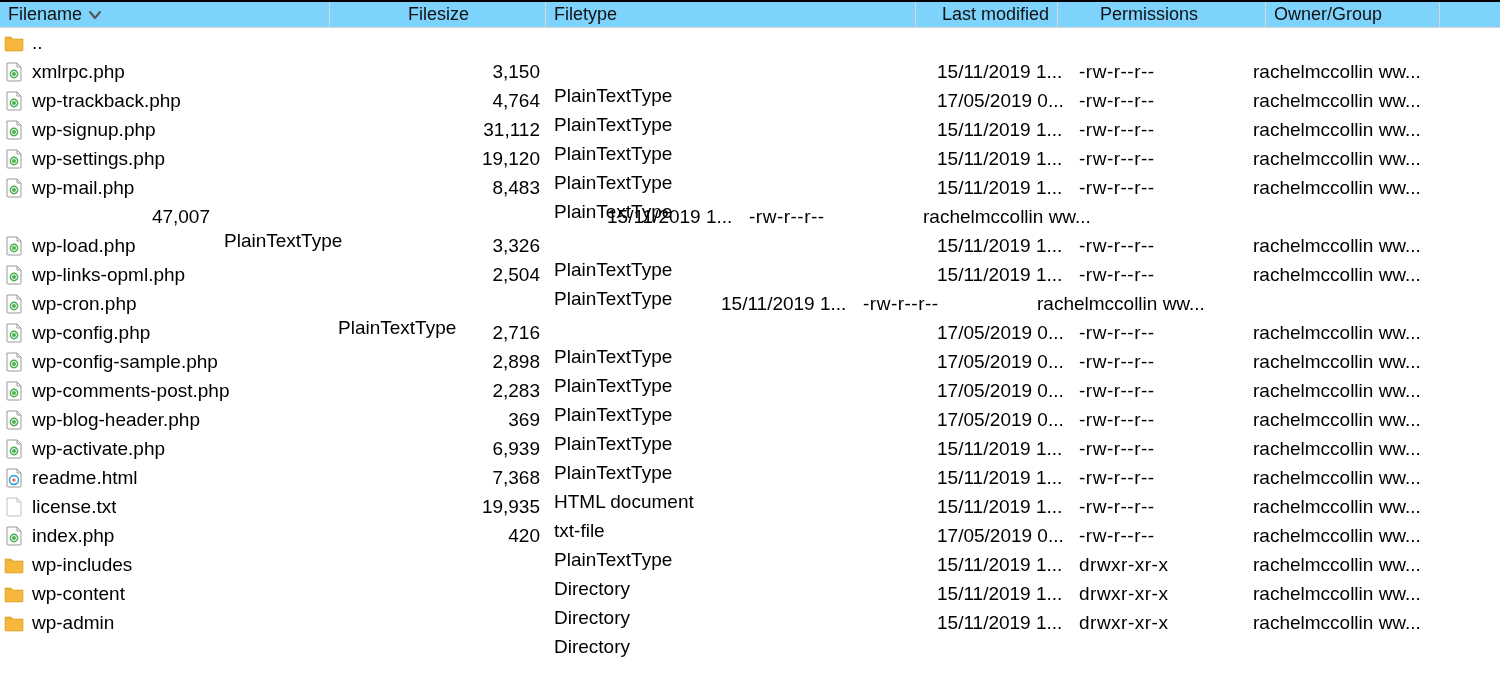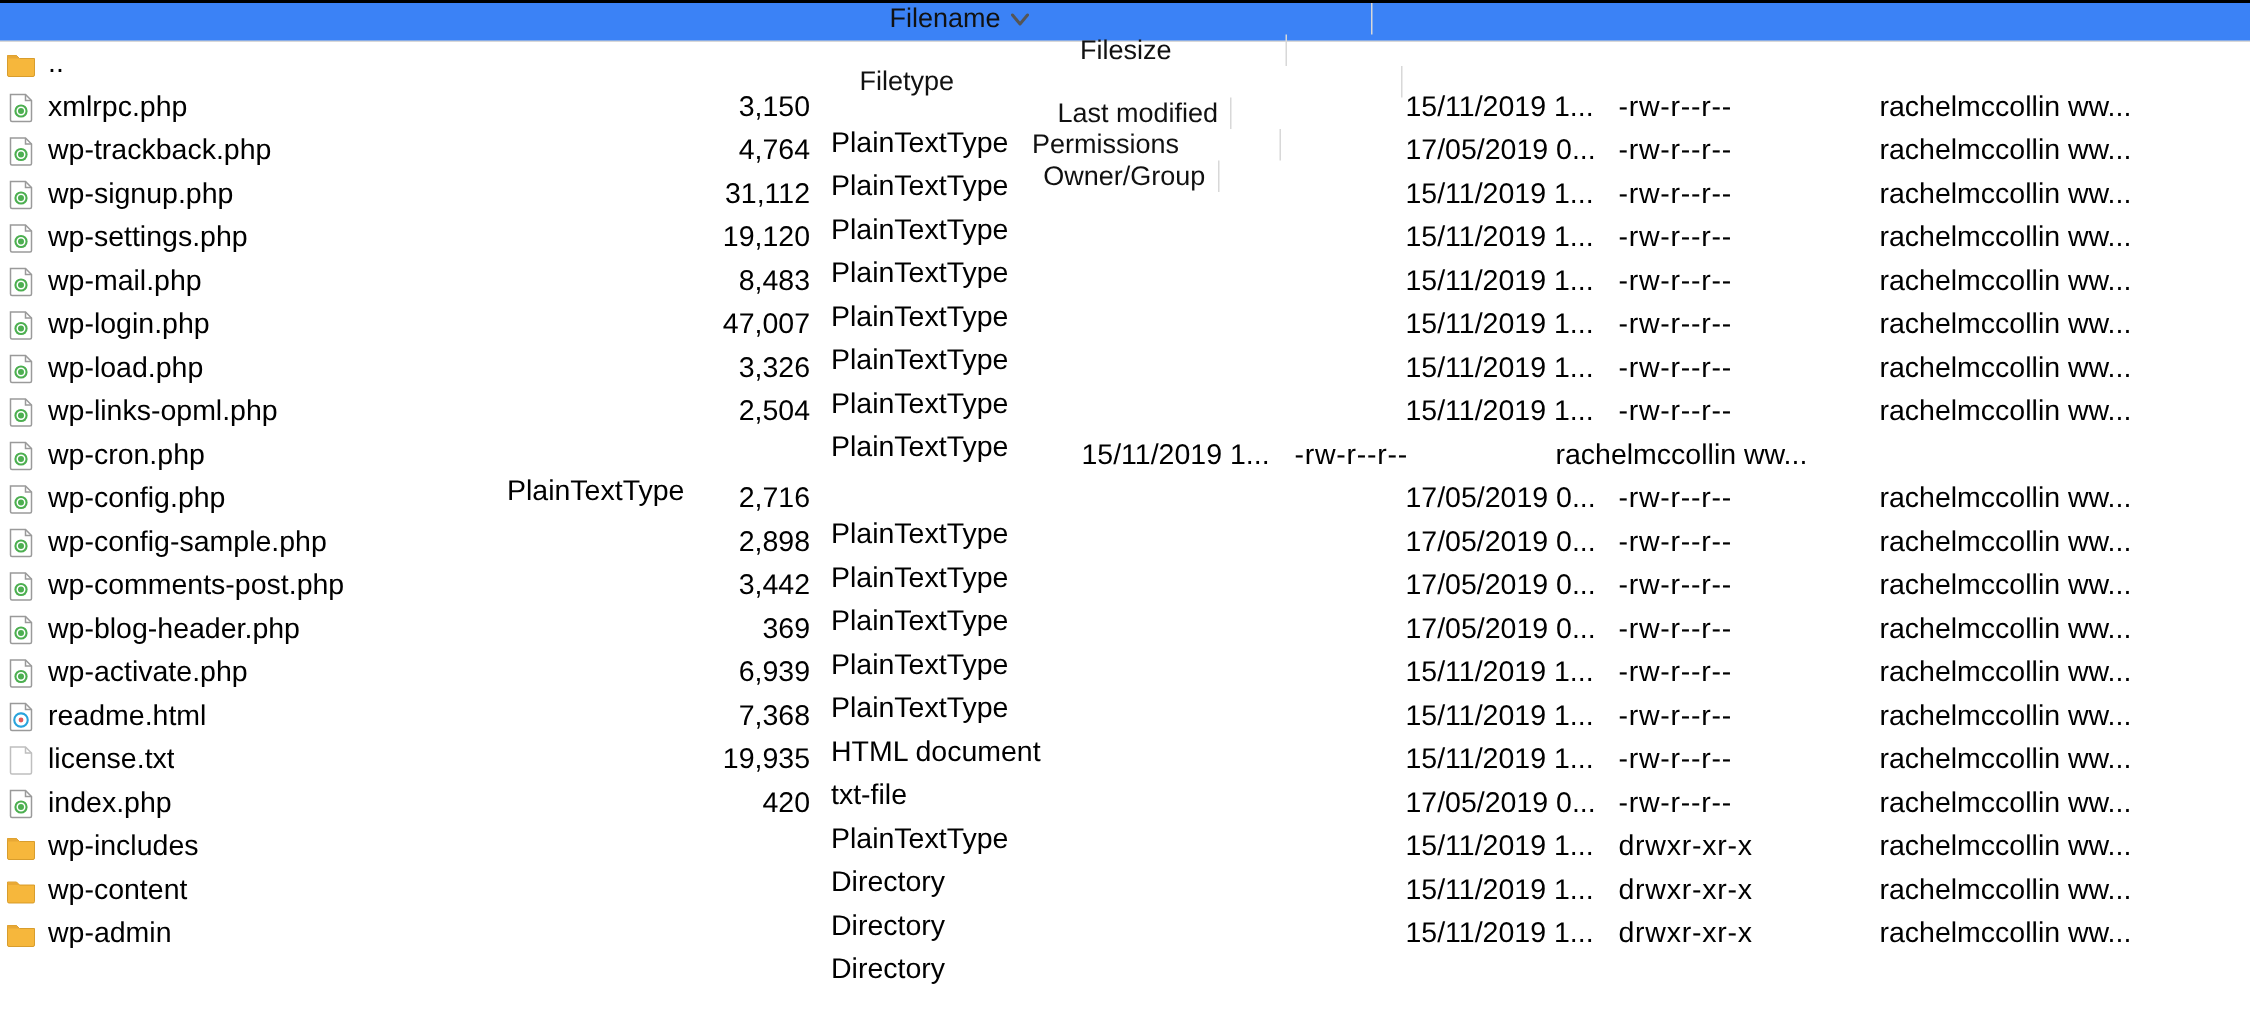--- a/index.html
+++ b/index.html
@@ -12,38 +12,37 @@
       height: 685px;
       overflow: hidden;
     }
     .file-list { width: 100%; }
     .header-row {
       display: flex;
       align-items: center;
       height: 28px;
       border-top: 2px solid #000;
       border-bottom: 1px solid #d8d8d8;
-      background: #3b82f6;
+      background: #7dd3fc;
       font-size: 18px;
       color: #111;
-      flex-direction: column;
     }
     .header-cell {
       height: 100%;
       display: flex;
       align-items: center;
       border-right: 1px solid #d8d8d8;
       padding: 0 8px;
     }
     .hc-name { width: 330px; justify-content: flex-start; }
     .hc-size { width: 216px; justify-content: center; padding-right: 6px; }
     .hc-type { width: 370px; justify-content: flex-start; padding-left: 8px; text-align: center; }
     .hc-mod  { width: 142px; justify-content: flex-end; padding-left: 8px; }
     .hc-perm { width: 174px; justify-content: flex-start; padding-left: 8px; margin-left: 34px; }
-    .hc-own  { flex: 1; justify-content: flex-end; padding-left: 8px; border-right: 1px solid #d8d8d8; }
+    .hc-own  { flex: 1; justify-content: flex-start; padding-left: 8px; border-right: 1px solid #d8d8d8; }
     .hc-tail { width: 60px; border-right: none; }
 
     .sort-chevron {
       margin-left: 6px;
       display: inline-block;
     }
     .sort-chevron svg { display: block; }
 
     .rows { }
     .row {
@@ -197,31 +196,20 @@
           </span>
           <span class="file-name-text">wp-mail.php</span>
         </div>
         <div class="c-size">8,483</div>
         <div class="c-type">PlainTextType</div>
         <div class="c-mod">15/11/2019 1...</div>
         <div class="c-perm">-rw-r--r--</div>
         <div class="c-own">rachelmccollin ww...</div>
       </div>
       <div class="row">
-        <div class="c-name">
-          <span class="icon">
-            <svg width="18" height="20" viewBox="0 0 18 20">
-              <path d="M2 1 h10 l4 4 v13 a1 1 0 0 1 -1 1 H3 a1 1 0 0 1 -1 -1 Z" fill="#ffffff" stroke="#9a9a9a" stroke-width="1"></path>
-              <path d="M12 1 v4 h4" fill="none" stroke="#9a9a9a" stroke-width="1"></path>
-              <circle cx="9" cy="12" r="4.4" fill="#4caf50"></circle>
-              <path d="M9 9.5 a2.5 2.5 0 0 1 0 5 a2.5 2.5 0 0 1 0 -5 Z" fill="none" stroke="#ffffff" stroke-width="1"></path>
-            </svg>
-          </span>
-          <span class="file-name-text">wp-login.php</span>
-        </div>
         <div class="c-size">47,007</div>
         <div class="c-type">PlainTextType</div>
         <div class="c-mod">15/11/2019 1...</div>
         <div class="c-perm">-rw-r--r--</div>
         <div class="c-own">rachelmccollin ww...</div>
       </div>
       <div class="row">
         <div class="c-name">
           <span class="icon">
             <svg width="18" height="20" viewBox="0 0 18 20">
@@ -315,21 +303,21 @@
           <span class="icon">
             <svg width="18" height="20" viewBox="0 0 18 20">
               <path d="M2 1 h10 l4 4 v13 a1 1 0 0 1 -1 1 H3 a1 1 0 0 1 -1 -1 Z" fill="#ffffff" stroke="#9a9a9a" stroke-width="1"></path>
               <path d="M12 1 v4 h4" fill="none" stroke="#9a9a9a" stroke-width="1"></path>
               <circle cx="9" cy="12" r="4.4" fill="#4caf50"></circle>
               <path d="M9 9.5 a2.5 2.5 0 0 1 0 5 a2.5 2.5 0 0 1 0 -5 Z" fill="none" stroke="#ffffff" stroke-width="1"></path>
             </svg>
           </span>
           <span class="file-name-text">wp-comments-post.php</span>
         </div>
-        <div class="c-size">3,442</div>
+        <div class="c-size">2,283</div>
         <div class="c-type">PlainTextType</div>
         <div class="c-mod">17/05/2019 0...</div>
         <div class="c-perm">-rw-r--r--</div>
         <div class="c-own">rachelmccollin ww...</div>
       </div>
       <div class="row">
         <div class="c-name">
           <span class="icon">
             <svg width="18" height="20" viewBox="0 0 18 20">
               <path d="M2 1 h10 l4 4 v13 a1 1 0 0 1 -1 1 H3 a1 1 0 0 1 -1 -1 Z" fill="#ffffff" stroke="#9a9a9a" stroke-width="1"></path>

